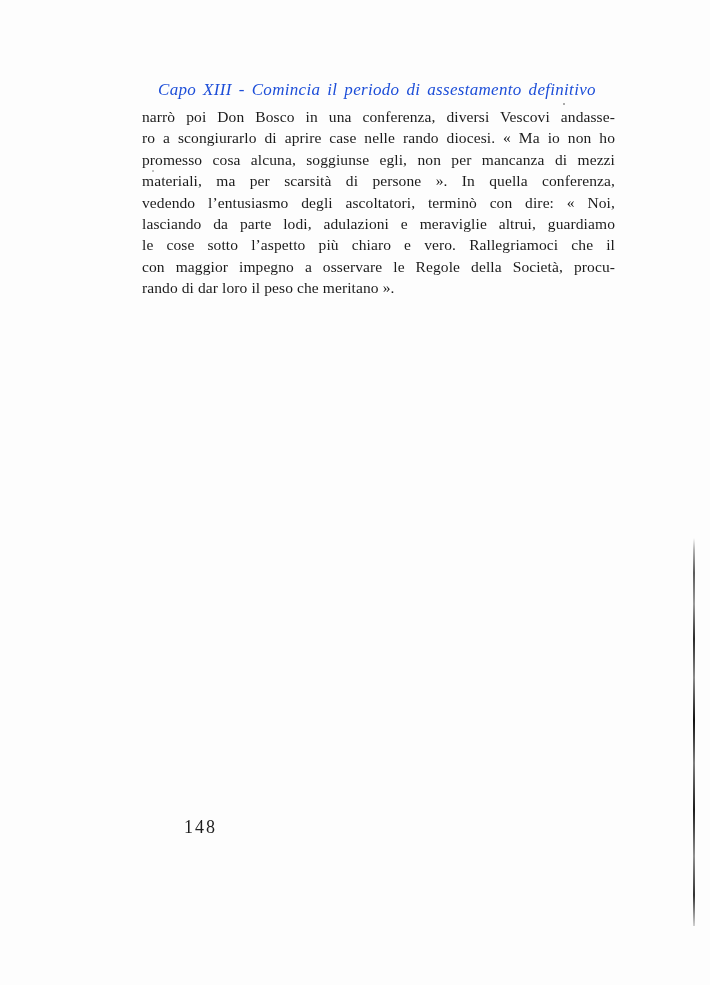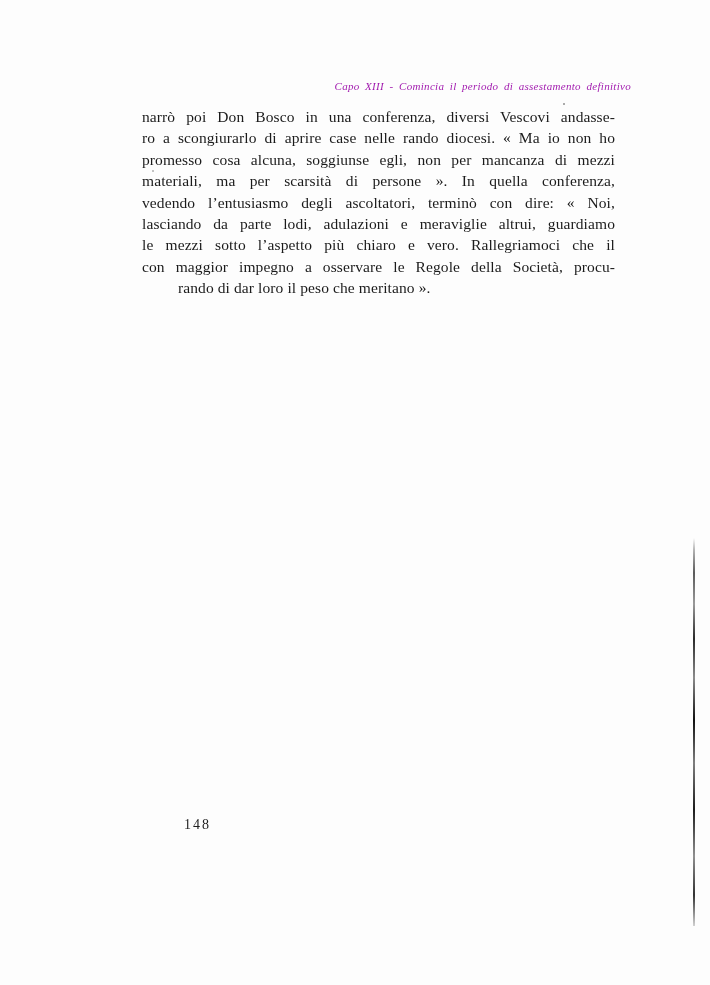--- a/index.html
+++ b/index.html
@@ -14,51 +14,50 @@
     background: var(--paper, #fdfdfd);
     color: var(--ink, #1b1b1b);
     font-family: "Liberation Serif", "DejaVu Serif", serif;
     overflow: hidden;
   }
   .running-header {
     position: absolute;
     left: 158px;
     top: 80px;
     width: 473px;
-    text-align: right;
+    text-align: left;
     font-style: italic;
-    font-size: 11px;
+    font-size: 17px;
     letter-spacing: 0.3px;
     word-spacing: 2.5px;
-    color: #a21caf;
+    color: #1d4ed8;
     white-space: nowrap;
   }
   .body-text {
     position: absolute;
     left: 142px;
     top: 106px;
     width: 473px;
     font-size: 15.5px;
     line-height: 21.4px;
     letter-spacing: 0.1px;
   }
   .line {
     text-align: justify;
     text-align-last: justify;
     white-space: normal;
   }
   .line.last {
     text-align-last: left;
-    margin-left: 36px;
   }
   .page-number {
     position: absolute;
     left: 184px;
     top: 817px;
-    font-size: 14px;
+    font-size: 18px;
     letter-spacing: 2px;
     font-variant-numeric: oldstyle-nums;
     color: #1e1e1e;
   }
   .scan-line {
     position: absolute;
     left: 693px;
     top: 538px;
     width: 1.6px;
     height: 388px;
@@ -93,21 +92,21 @@
 
   <div class="running-header">Capo XIII - Comincia il periodo di assestamento definitivo</div>
 
   <div class="body-text">
     <div class="line">narrò poi Don Bosco in una conferenza, diversi Vescovi andasse-</div>
     <div class="line">ro a scongiurarlo di aprire case nelle rando diocesi. « Ma io non ho</div>
     <div class="line">promesso cosa alcuna, soggiunse egli, non per mancanza di mezzi</div>
     <div class="line">materiali, ma per scarsità di persone ». In quella conferenza,</div>
     <div class="line">vedendo l’entusiasmo degli ascoltatori, terminò con dire: « Noi,</div>
     <div class="line">lasciando da parte lodi, adulazioni e meraviglie altrui, guardiamo</div>
-    <div class="line">le mezzi sotto l’aspetto più chiaro e vero. Rallegriamoci che il</div>
+    <div class="line">le cose sotto l’aspetto più chiaro e vero. Rallegriamoci che il</div>
     <div class="line">con maggior impegno a osservare le Regole della Società, procu-</div>
     <div class="line last">rando di dar loro il peso che meritano ».</div>
   </div>
 
   <div class="page-number">148</div>
 
   <div class="scan-line"></div>
   <div class="speck s1"></div>
   <div class="speck s2"></div>
 

